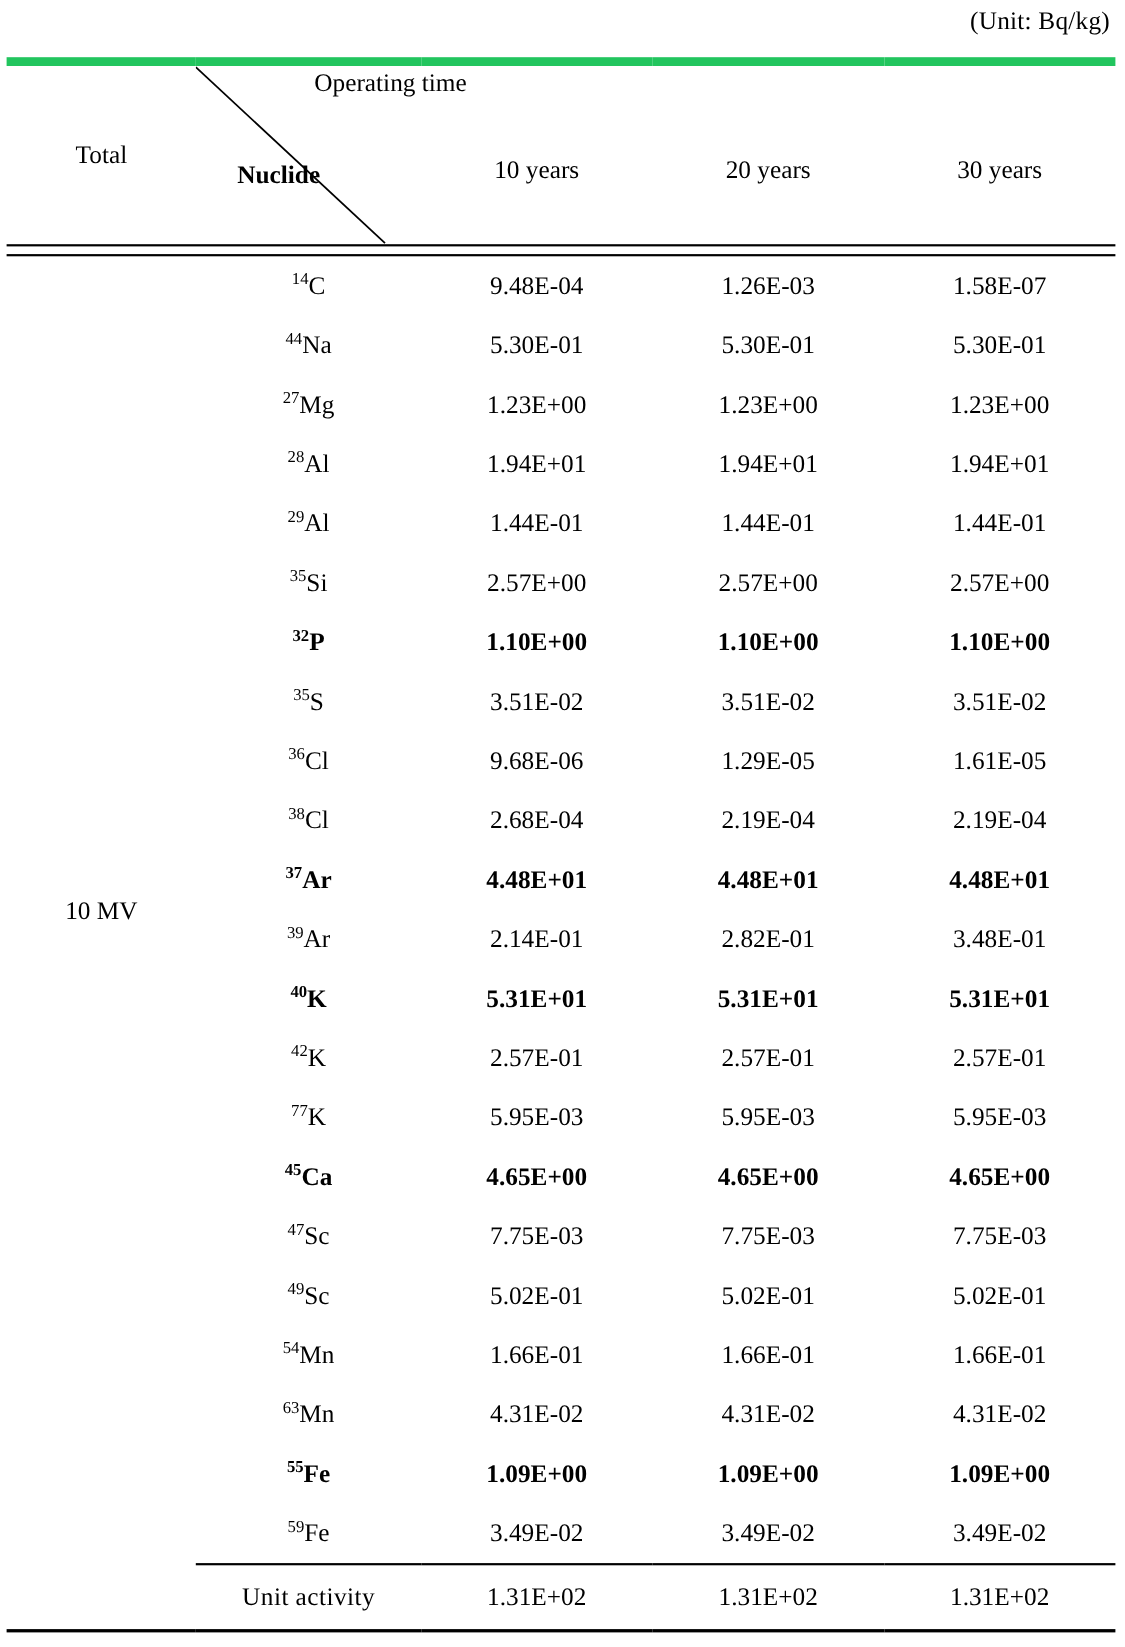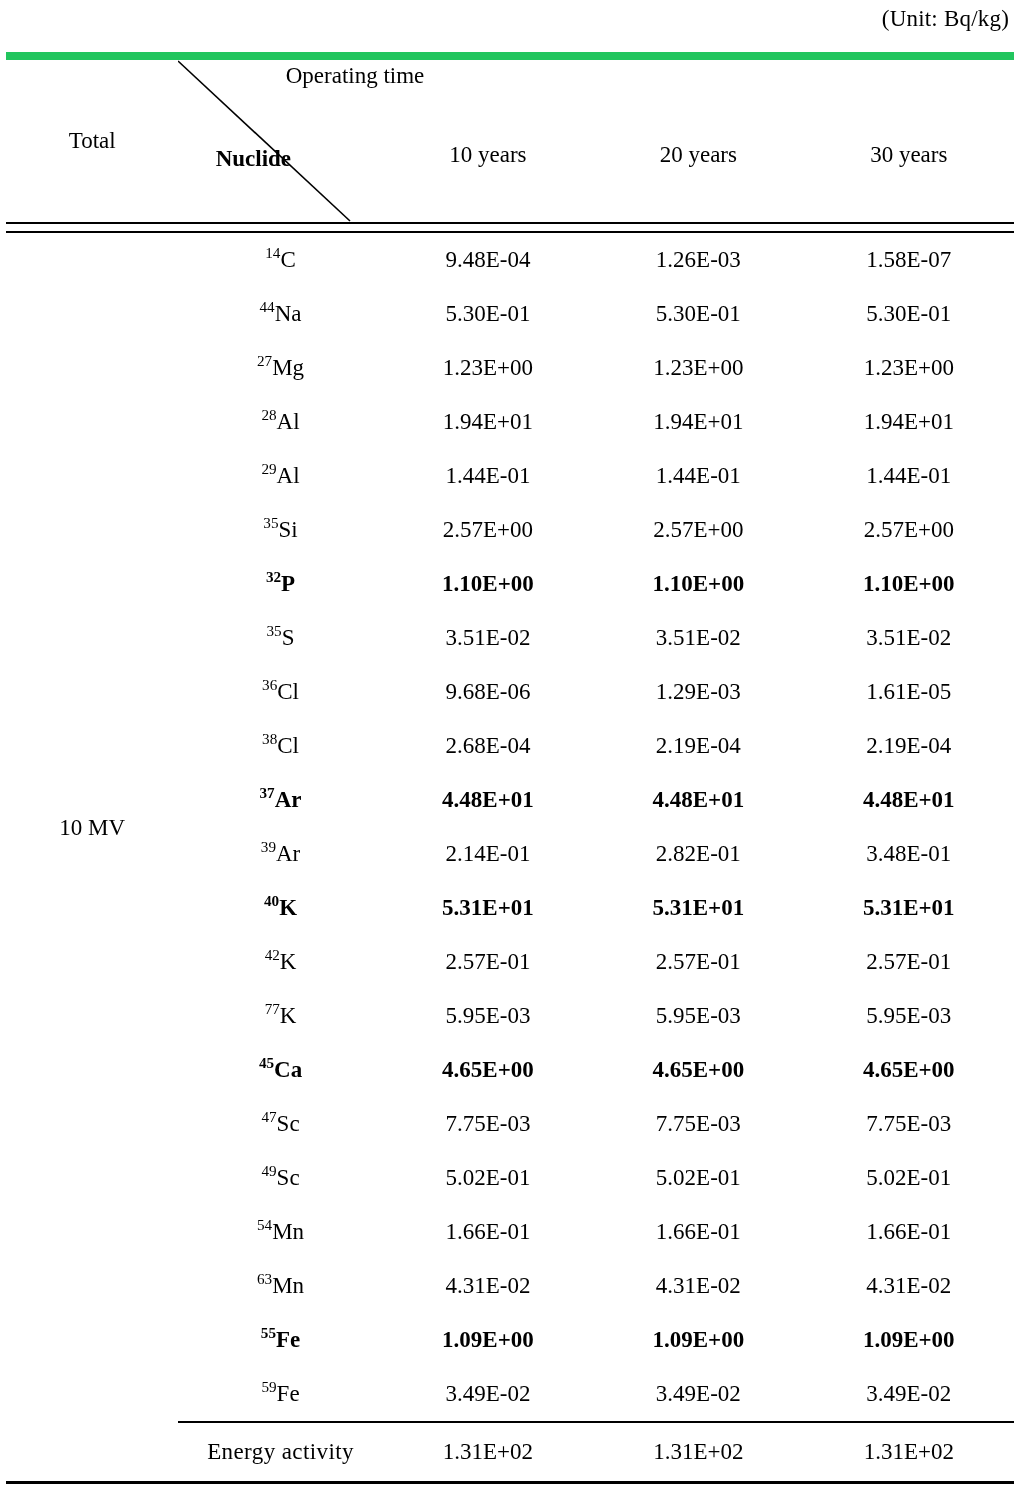--- a/index.html
+++ b/index.html
@@ -272,21 +272,21 @@
         </tr>
         <tr class="data-row">
           <td class="nuclide-cell"><span class="nuclide"><sup>35</sup>S</span></td>
           <td class="val-cell">3.51E-02</td>
           <td class="val-cell">3.51E-02</td>
           <td class="val-cell">3.51E-02</td>
         </tr>
         <tr class="data-row">
           <td class="nuclide-cell"><span class="nuclide"><sup>36</sup>Cl</span></td>
           <td class="val-cell">9.68E-06</td>
-          <td class="val-cell">1.29E-03</td>
+          <td class="val-cell">1.29E-05</td>
           <td class="val-cell">1.61E-05</td>
         </tr>
         <tr class="data-row">
           <td class="nuclide-cell"><span class="nuclide"><sup>38</sup>Cl</span></td>
           <td class="val-cell">2.68E-04</td>
           <td class="val-cell">2.19E-04</td>
           <td class="val-cell">2.19E-04</td>
         </tr>
         <tr class="data-row bold">
           <td class="nuclide-cell"><span class="nuclide"><sup>37</sup>Ar</span></td>
@@ -355,21 +355,21 @@
           <td class="val-cell">1.09E+00</td>
         </tr>
         <tr class="data-row">
           <td class="nuclide-cell"><span class="nuclide"><sup>59</sup>Fe</span></td>
           <td class="val-cell">3.49E-02</td>
           <td class="val-cell">3.49E-02</td>
           <td class="val-cell">3.49E-02</td>
         </tr>
         <tr class="total-row">
           <td class="energy-cell"></td>
-          <td class="total-label">Energy  activity</td>
+          <td class="total-label">Unit  activity</td>
           <td class="val-cell">1.31E+02</td>
           <td class="val-cell">1.31E+02</td>
           <td class="val-cell">1.31E+02</td>
         </tr>
         <tr class="bottom-rule">
           <td colspan="5"></td>
         </tr>
       </tbody>
   </table>
 

